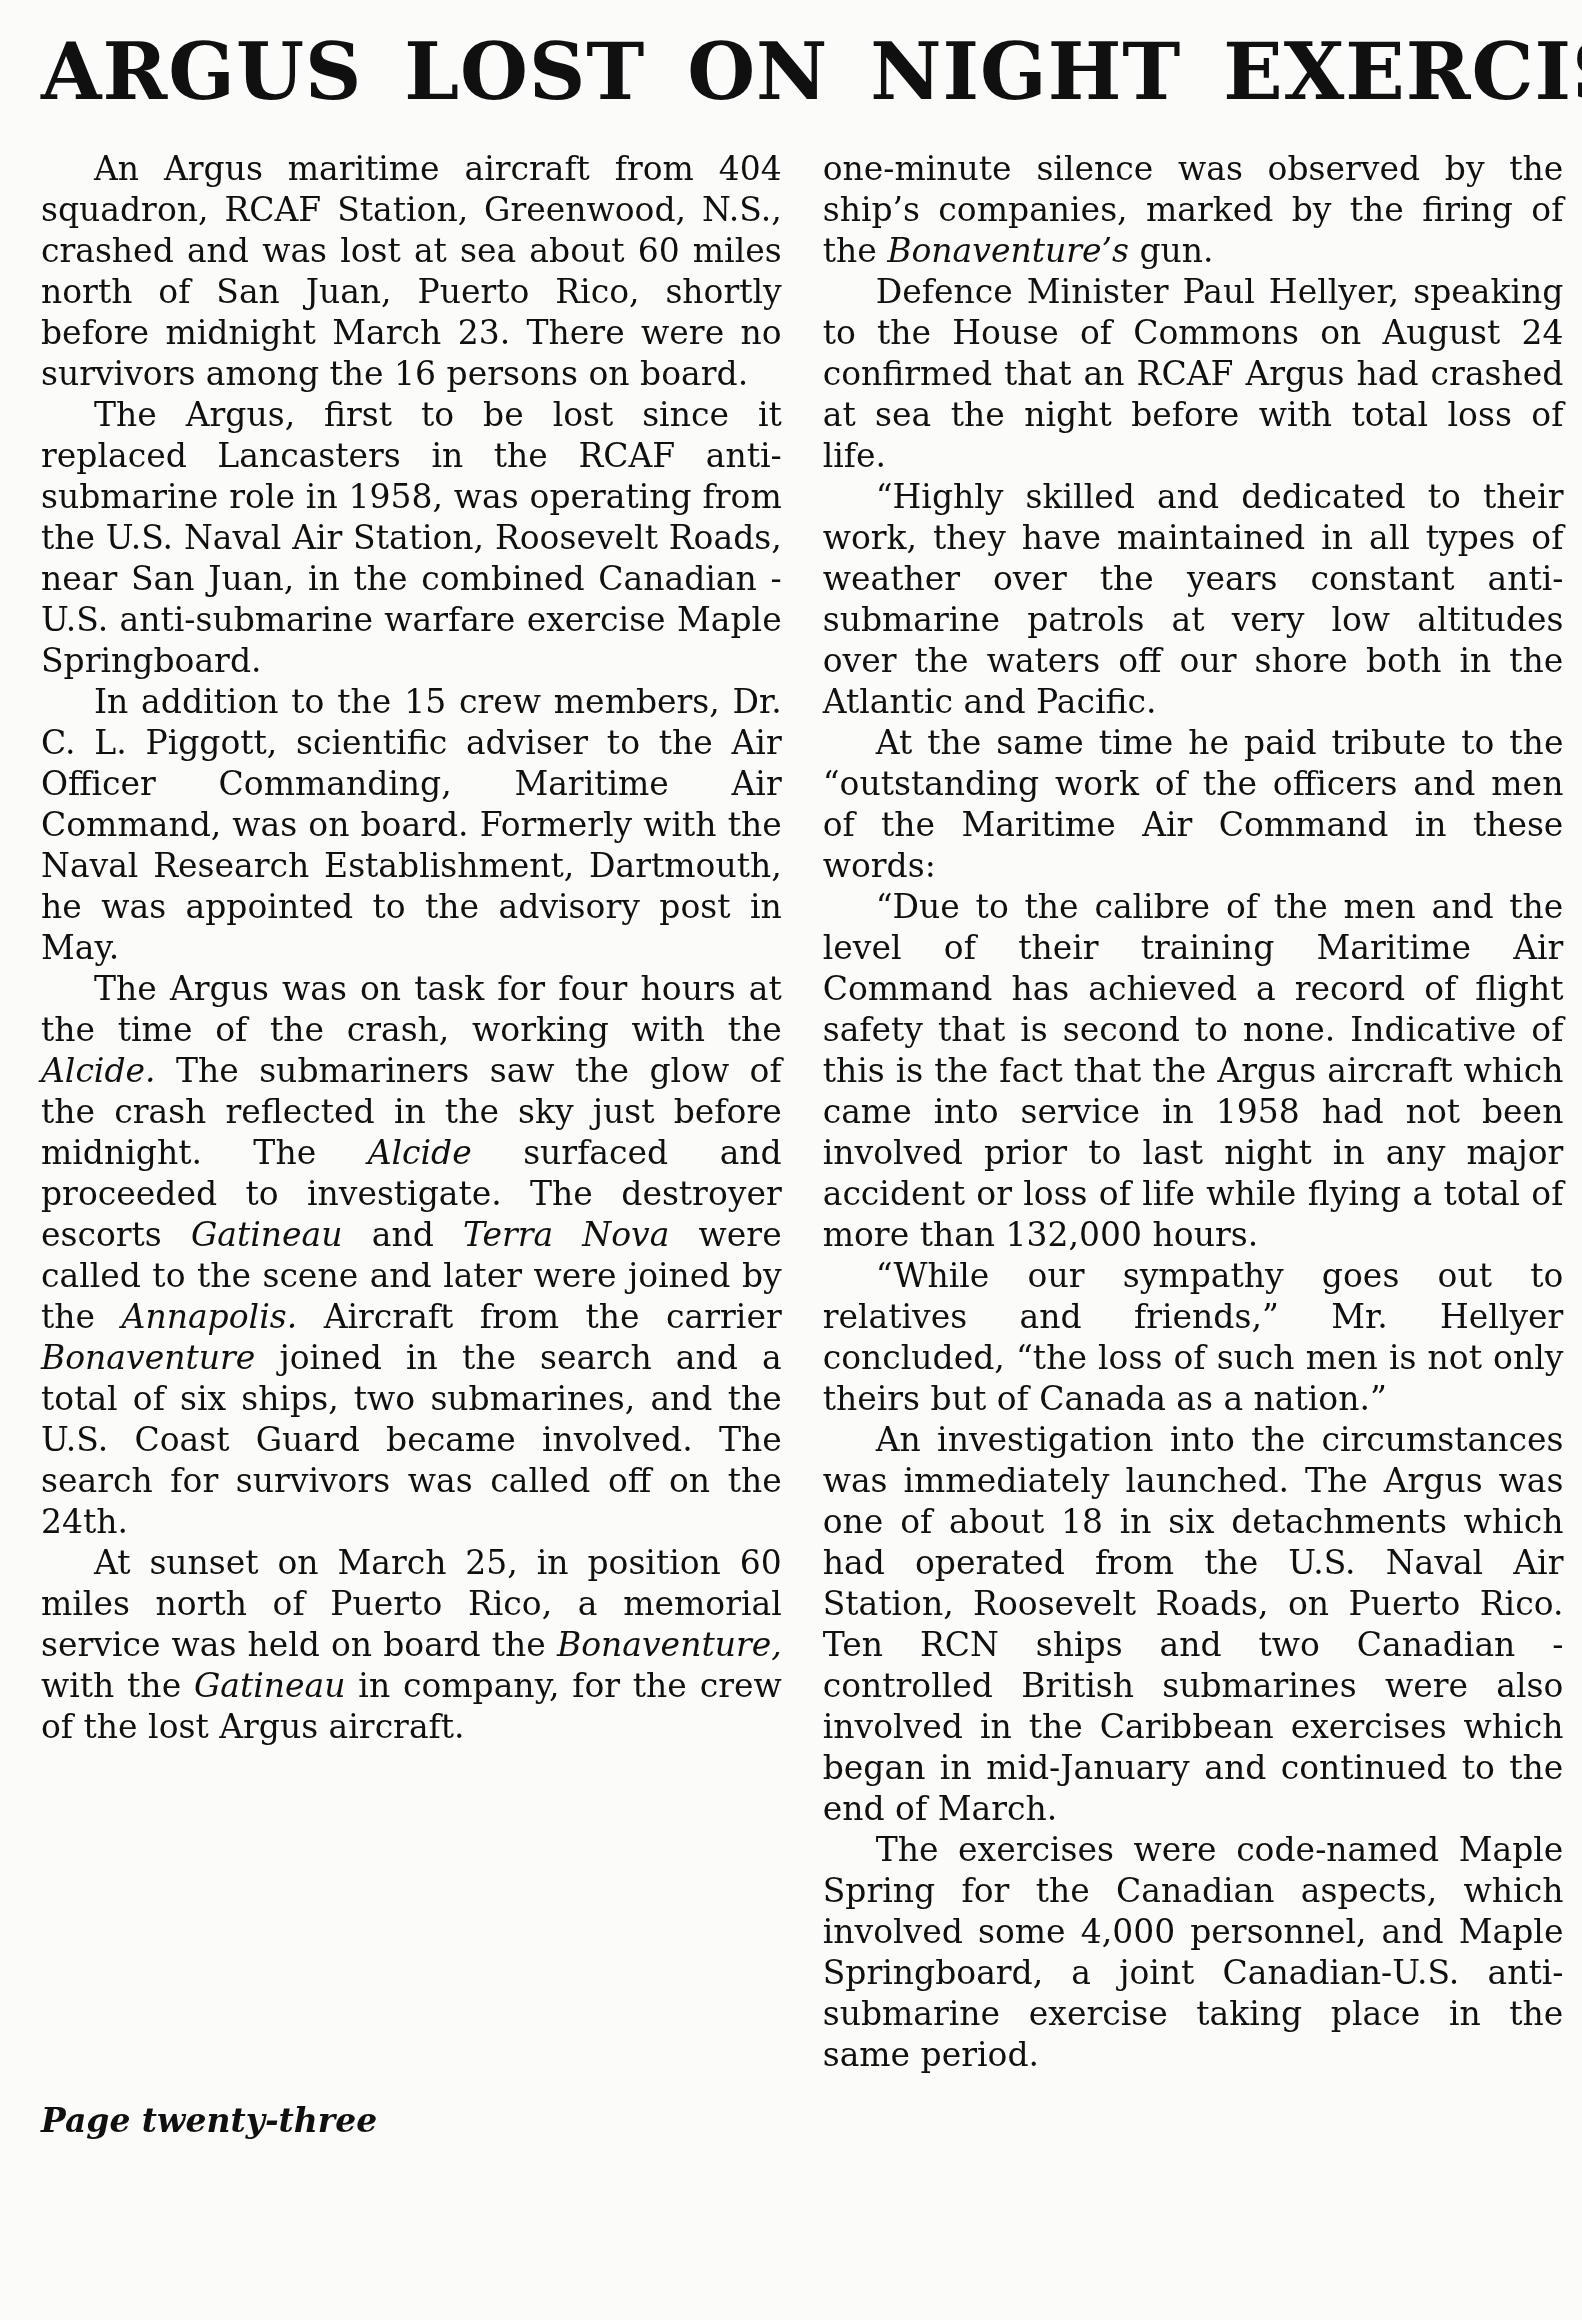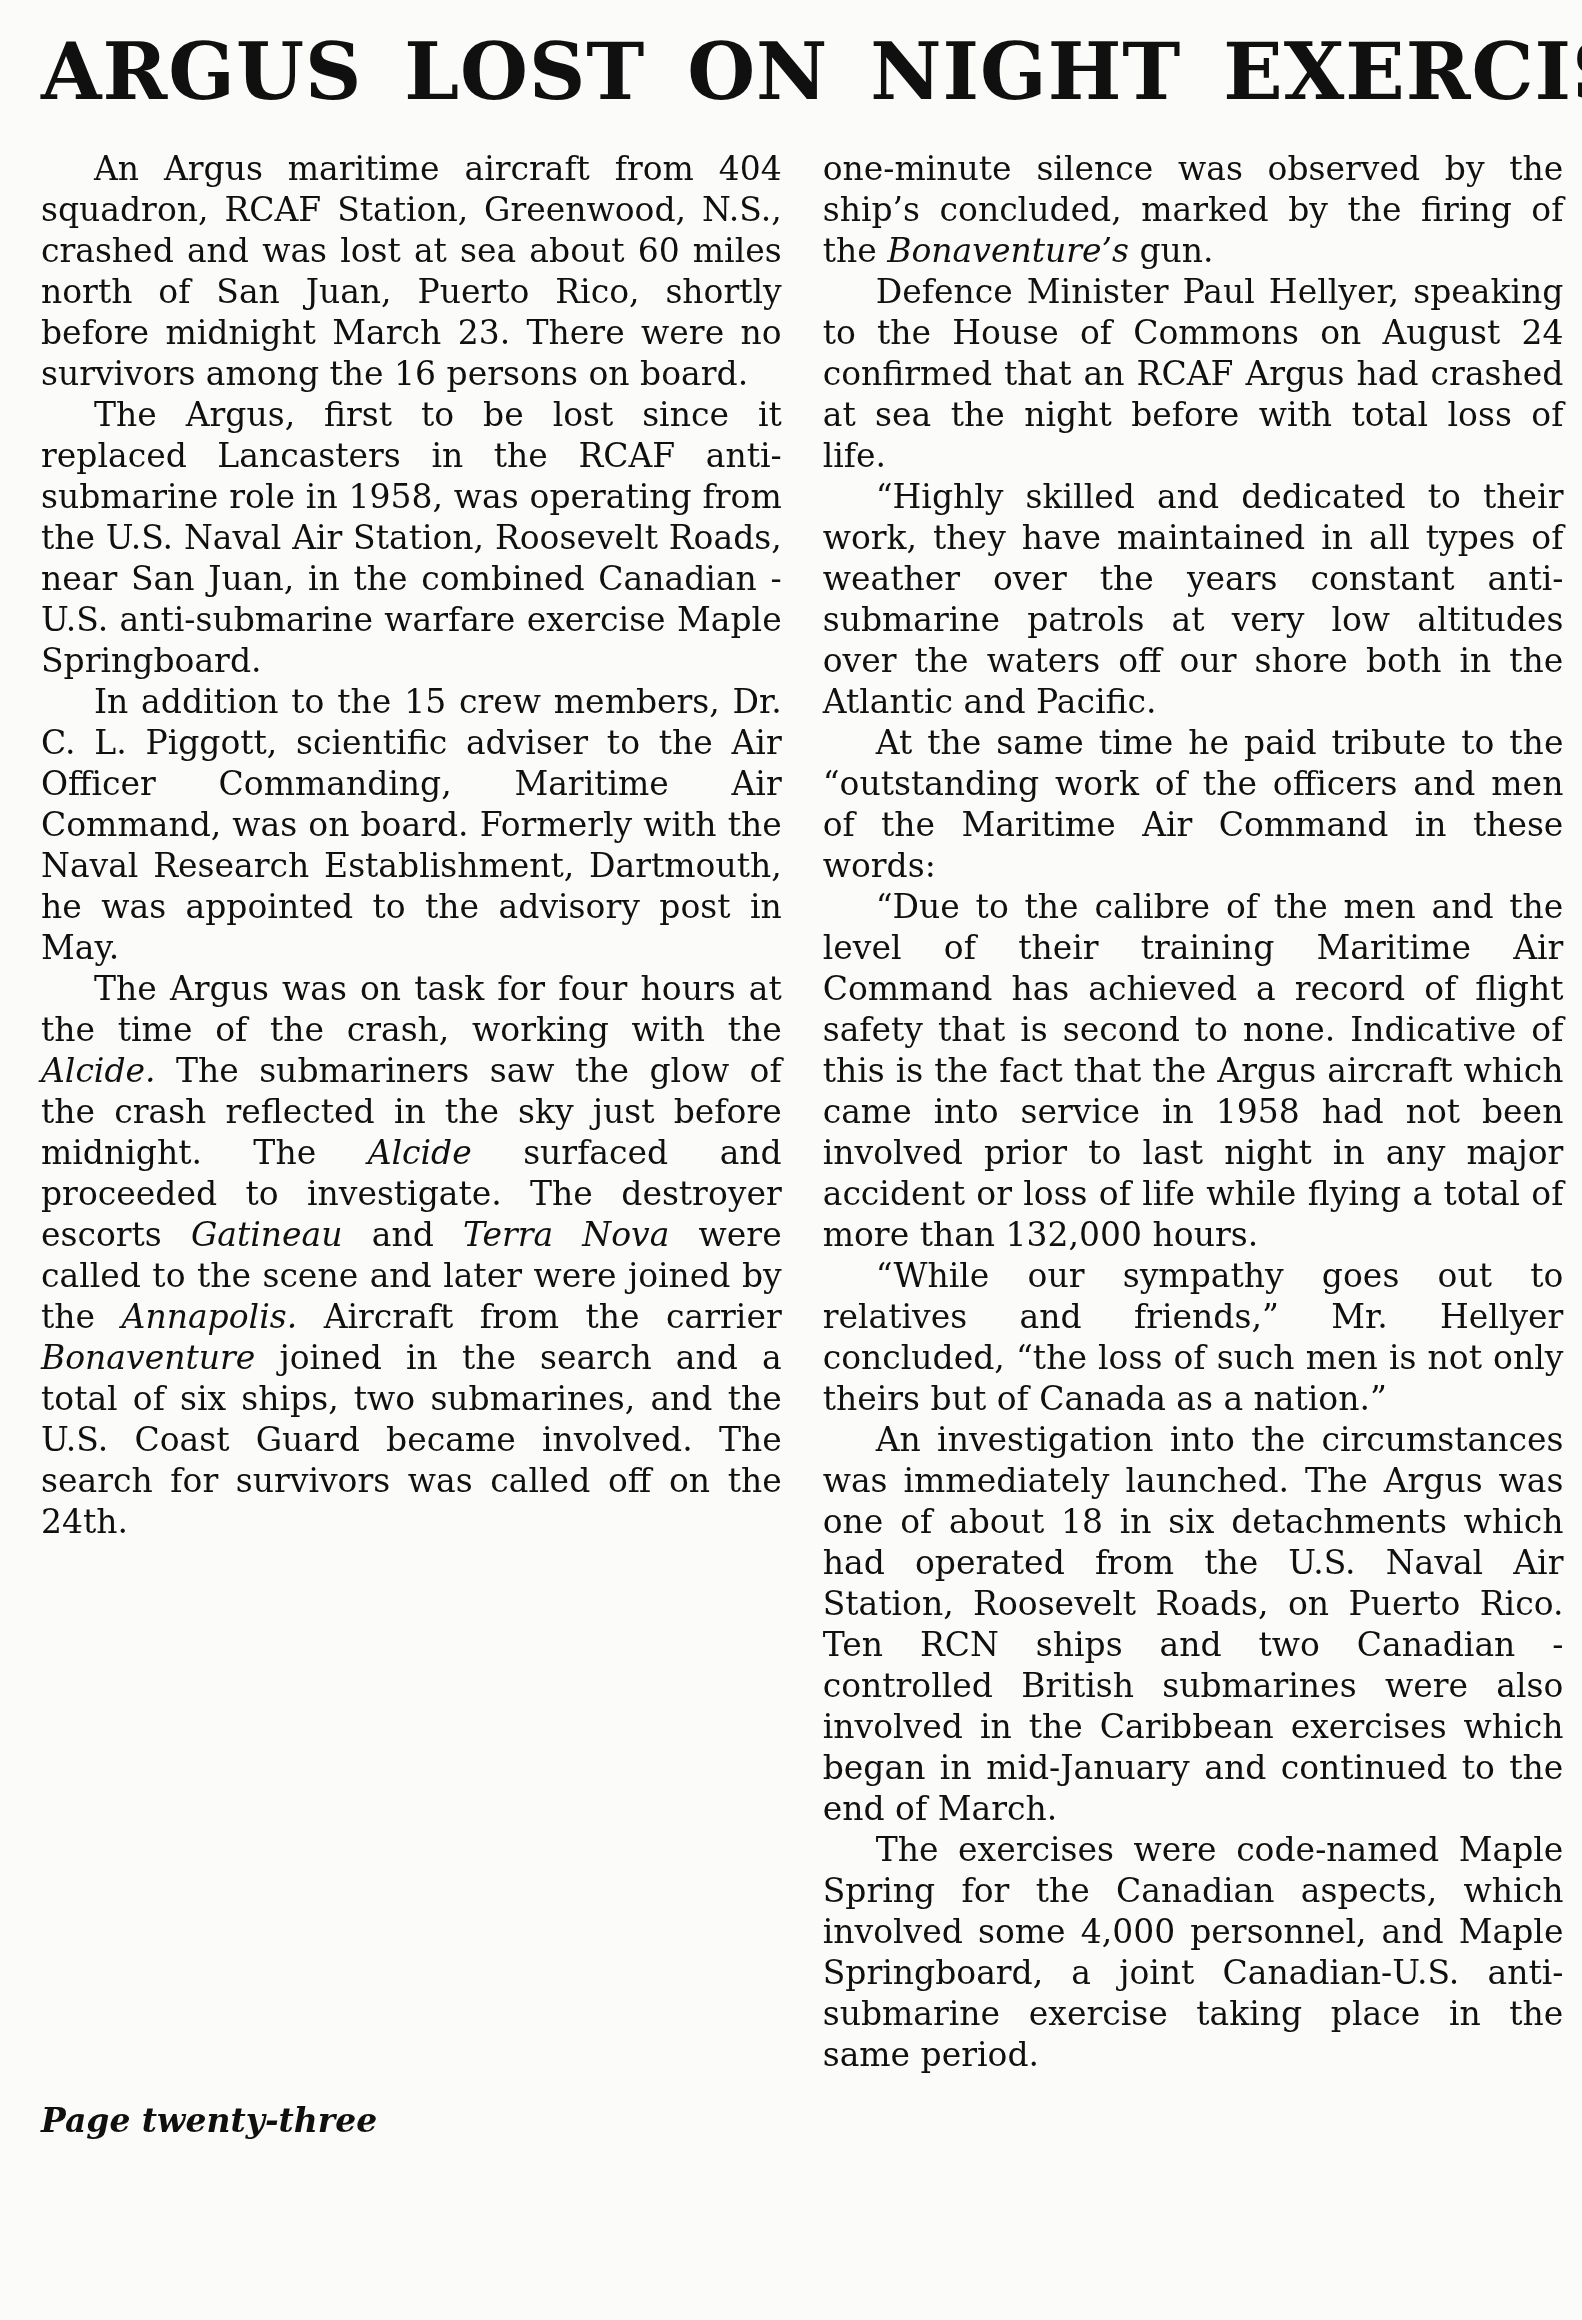--- a/index.html
+++ b/index.html
@@ -67,23 +67,24 @@
 
 <div class="page">
   <h1 class="headline">ARGUS LOST ON NIGHT EXERCISE</h1>
 
   <div class="columns">
     <div class="col">
         <p><span>An Argus maritime aircraft from 404 squadron, RCAF Station, Greenwood, N.S., crashed and was lost at sea about 60 miles north of San Juan, Puerto Rico, shortly before midnight March 23. There were no survivors among the 16 persons on board.</span></p>
         <p><span>The Argus, first to be lost since it replaced Lancasters in the RCAF anti-submarine role in 1958, was operating from the U.S. Naval Air Station, Roosevelt Roads, near San Juan, in the combined Canadian - U.S. anti-submarine warfare exercise Maple Springboard.</span></p>
         <p><span>In addition to the 15 crew members, Dr. C. L. Piggott, scientific adviser to the Air Officer Commanding, Maritime Air Command, was on board. Formerly with the Naval Research Establishment, Dartmouth, he was appointed to the advisory post in May.</span></p>
         <p><span>The Argus was on task for four hours at the time of the crash, working with the </span><i>Alcide.</i><span> The submariners saw the glow of the crash reflected in the sky just before midnight. The </span><i>Alcide</i><span> surfaced and proceeded to investigate. The destroyer escorts </span><i>Gatineau</i><span> and </span><i>Terra Nova</i><span> were called to the scene and later were joined by the </span><i>Annapolis.</i><span> Aircraft from the carrier </span><i>Bonaventure</i><span> joined in the search and a total of six ships, two submarines, and the U.S. Coast Guard became involved. The search for survivors was called off on the 24th.</span></p>
+        <p><span>At sunset on March 25, in position 60 miles north of Puerto Rico, a memorial service was held on board the </span><i>Bonaventure,</i><span> with the </span><i>Gatineau</i><span> in company, for the crew of the lost Argus aircraft.</span></p>
       </div>
     <div class="col">
-        <p class="noindent"><span>one-minute silence was observed by the ship’s concluded, marked by the firing of the </span><i>Bonaventure’s</i><span> gun.</span></p>
+        <p class="noindent"><span>one-minute silence was observed by the ship’s companies, marked by the firing of the </span><i>Bonaventure’s</i><span> gun.</span></p>
         <p><span>Defence Minister Paul Hellyer, speaking to the House of Commons on August 24 confirmed that an RCAF Argus had crashed at sea the night before with total loss of life.</span></p>
         <p><span>“Highly skilled and dedicated to their work, they have maintained in all types of weather over the years constant anti-submarine patrols at very low altitudes over the waters off our shore both in the Atlantic and Pacific.</span></p>
         <p><span>At the same time he paid tribute to the “outstanding work of the officers and men of the Maritime Air Command in these words:</span></p>
         <p><span>“Due to the calibre of the men and the level of their training Maritime Air Command has achieved a record of flight safety that is second to none. Indicative of this is the fact that the Argus aircraft which came into service in 1958 had not been involved prior to last night in any major accident or loss of life while flying a total of more than 132,000 hours.</span></p>
         <p><span>“While our sympathy goes out to relatives and friends,” Mr. Hellyer concluded, “the loss of such men is not only theirs but of Canada as a nation.”</span></p>
         <p><span>An investigation into the circumstances was immediately launched. The Argus was one of about 18 in six detachments which had operated from the U.S. Naval Air Station, Roosevelt Roads, on Puerto Rico. Ten RCN ships and two Canadian - controlled British submarines were also involved in the Caribbean exercises which began in mid-January and continued to the end of March.</span></p>
         <p><span>The exercises were code-named Maple Spring for the Canadian aspects, which involved some 4,000 personnel, and Maple Springboard, a joint Canadian-U.S. anti-submarine exercise taking place in the same period.</span></p>
       </div>
   </div>
 

